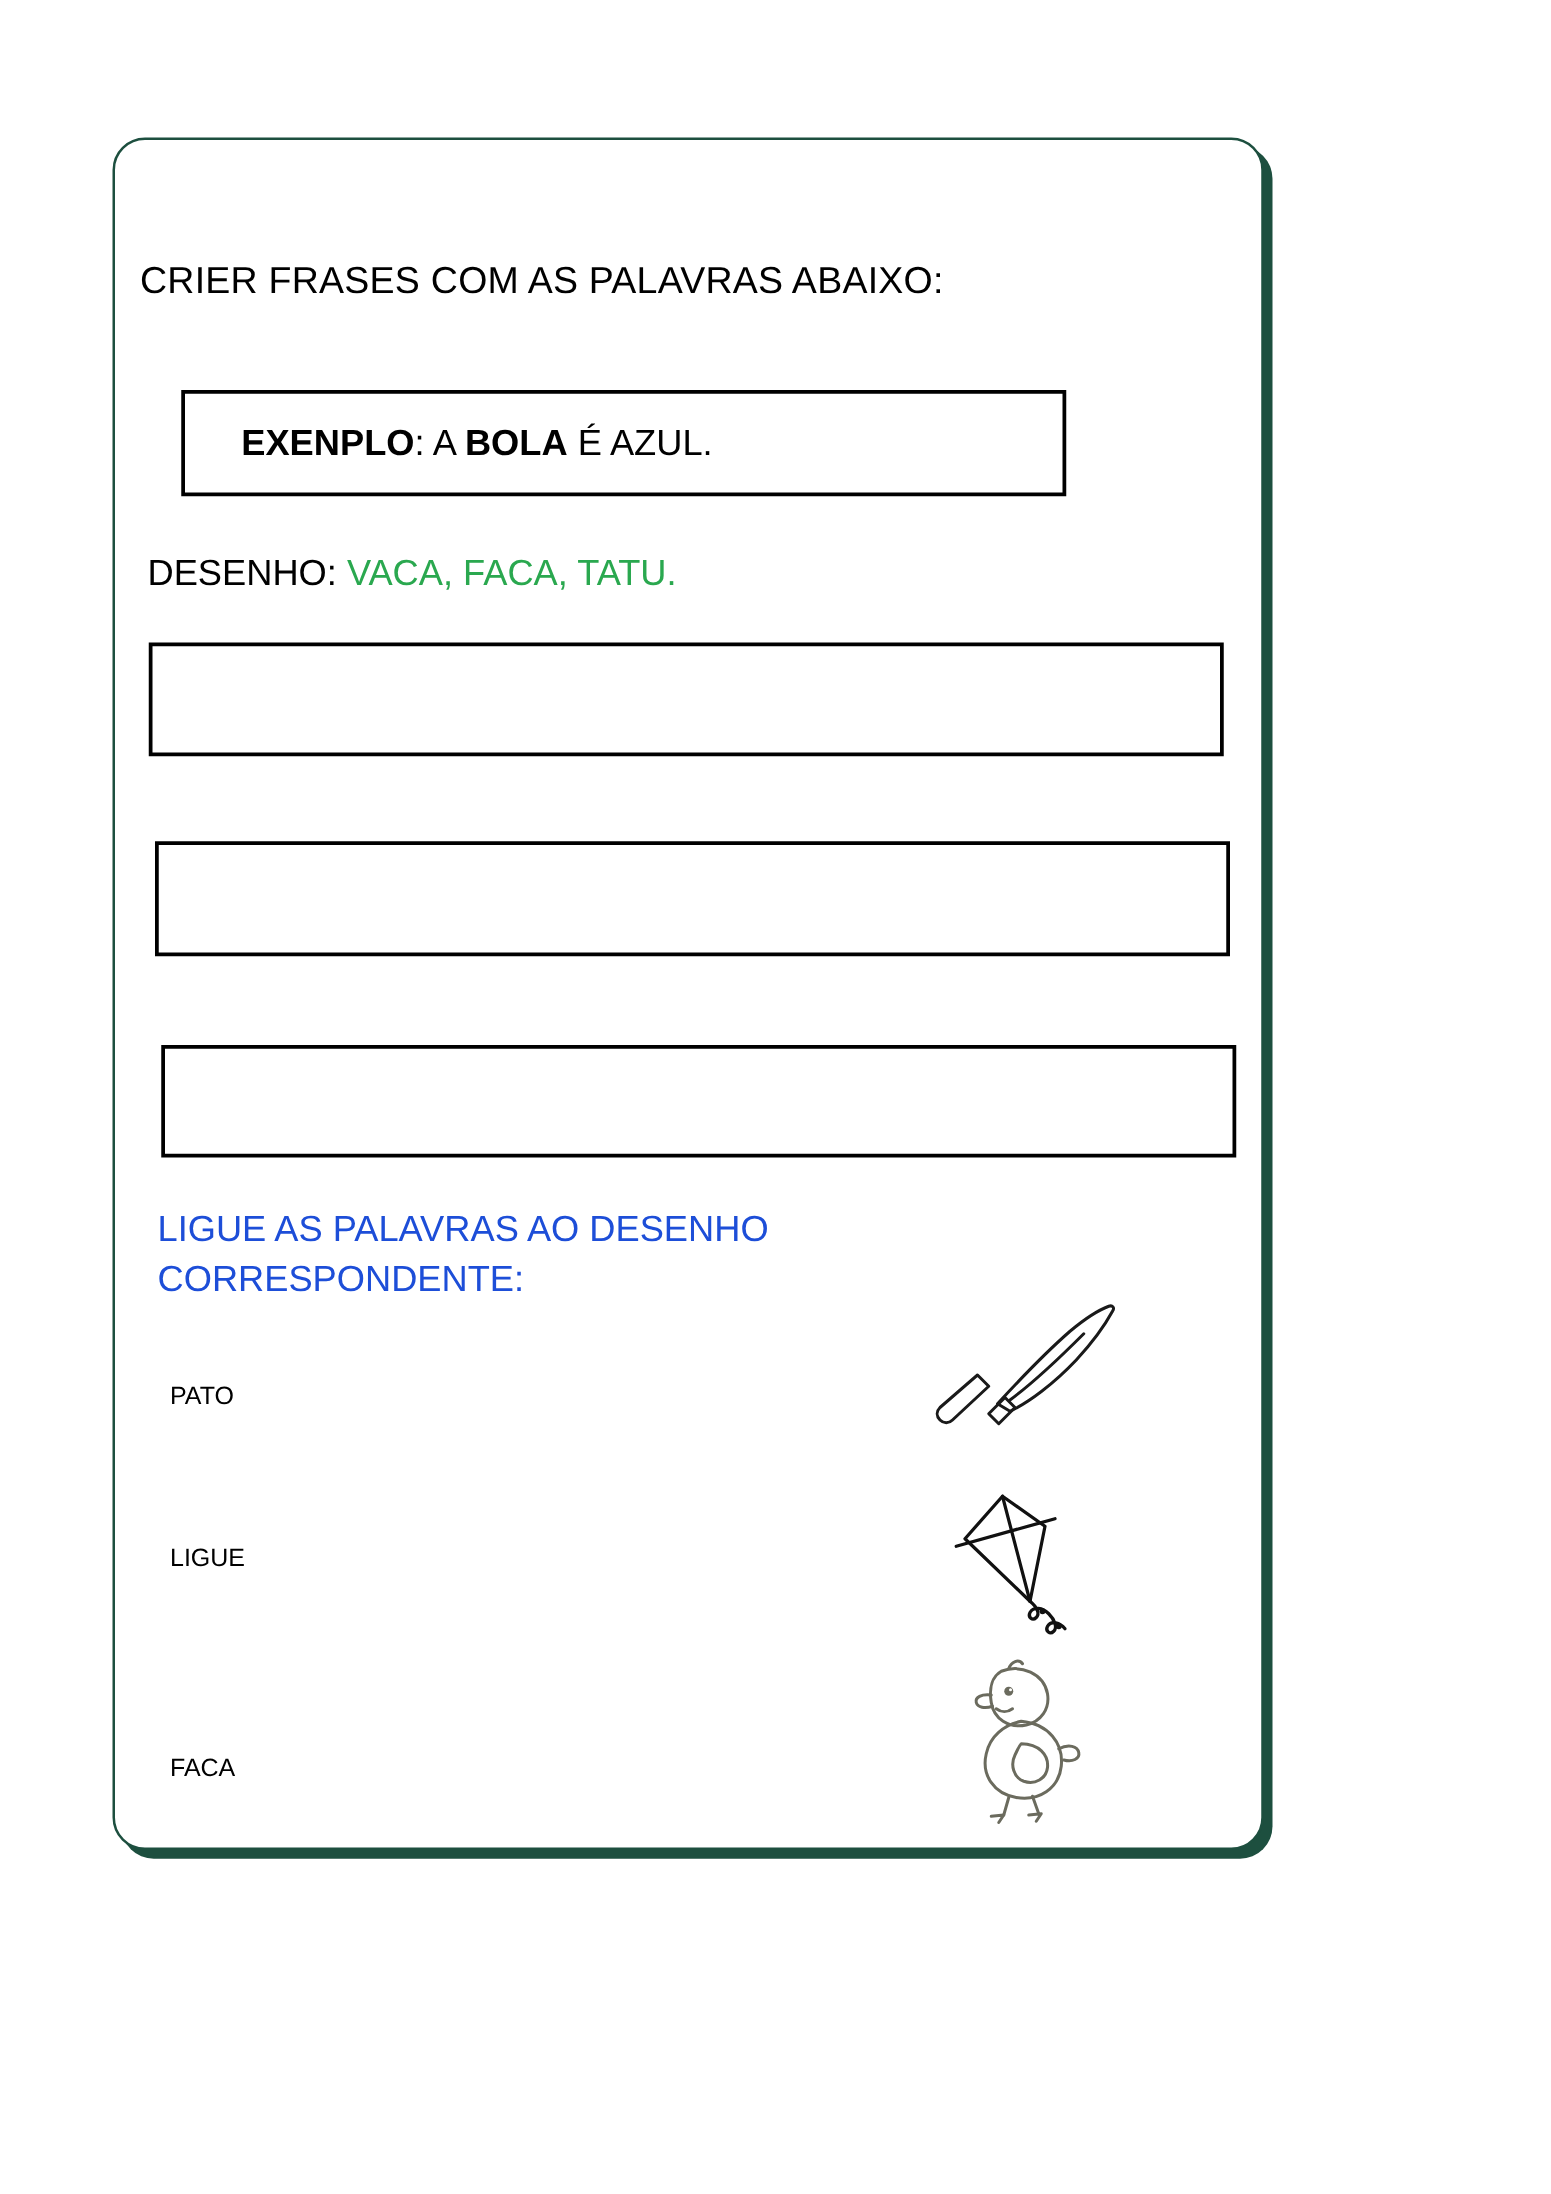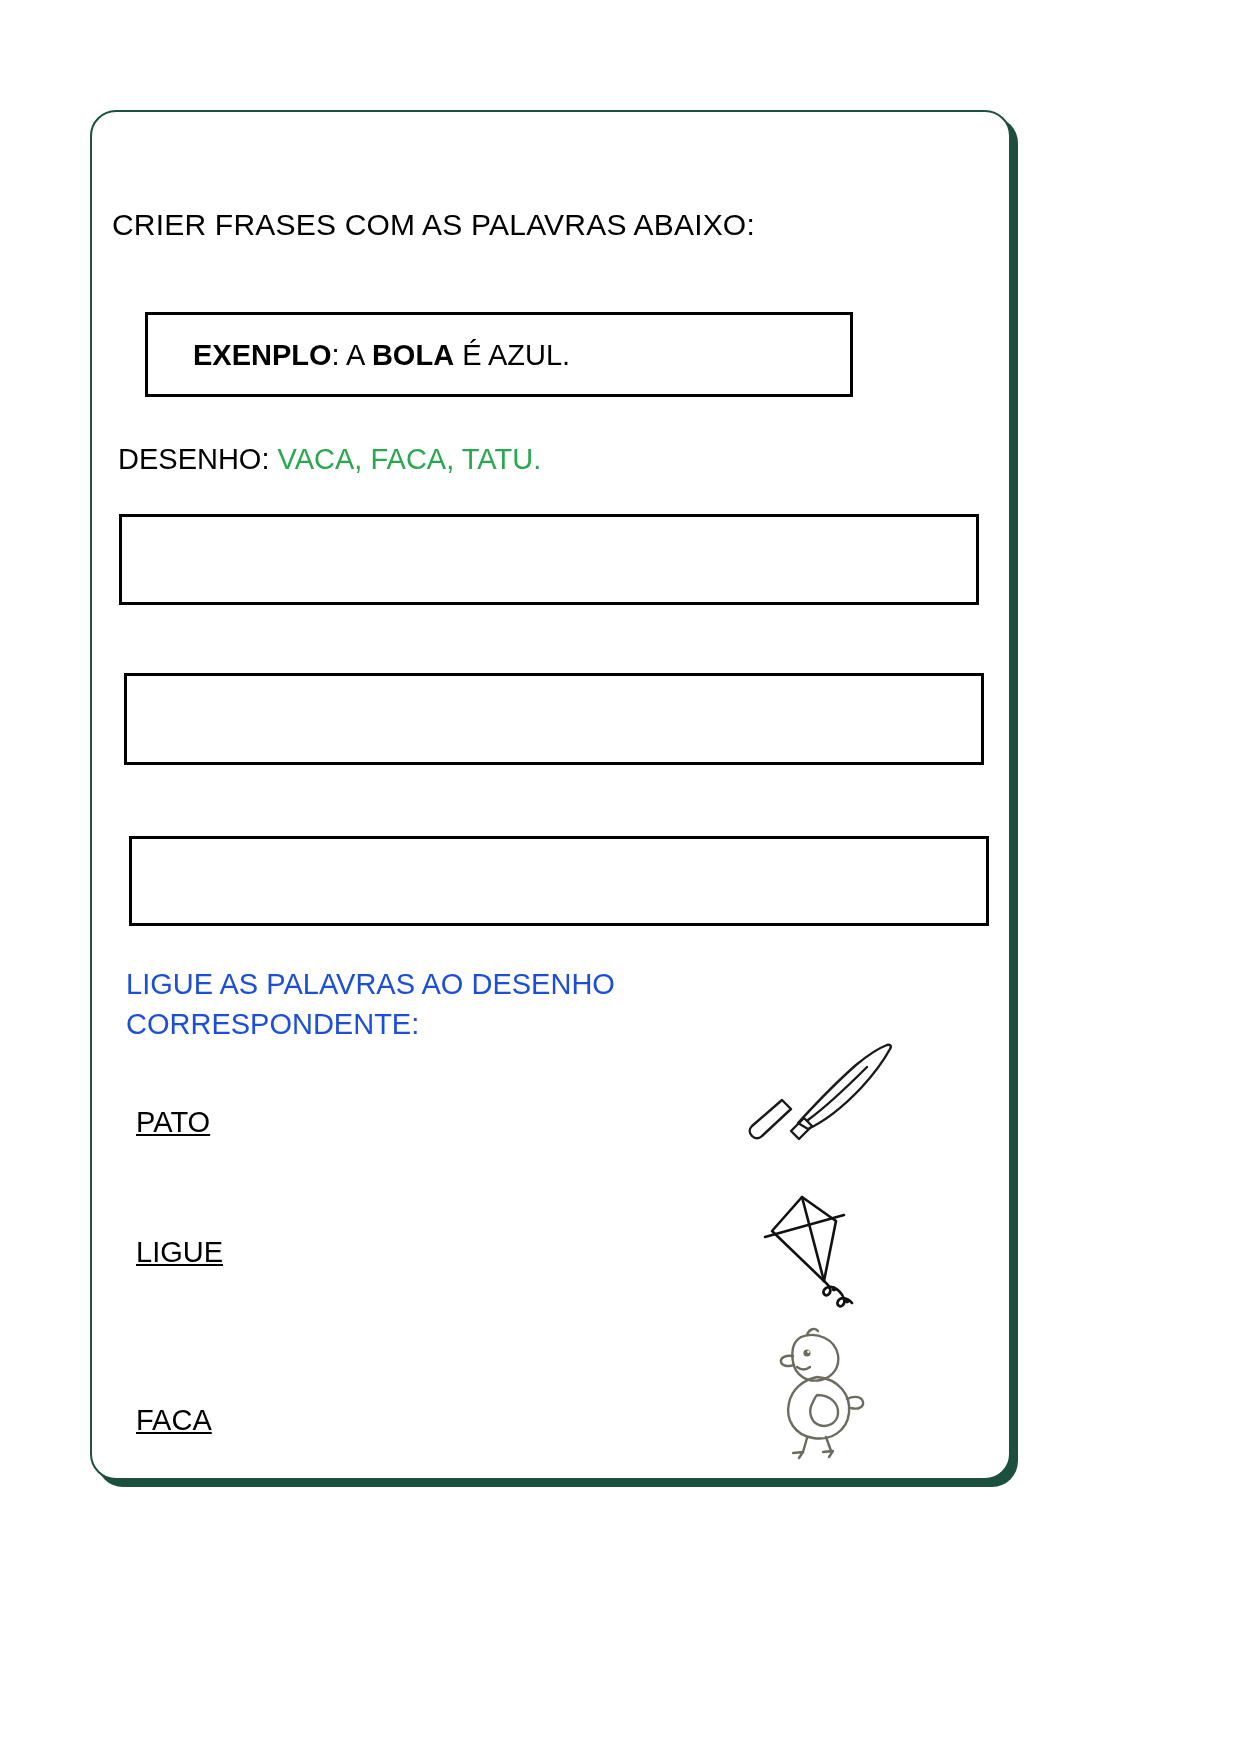--- a/index.html
+++ b/index.html
@@ -95,24 +95,23 @@
     font-size: 29px;
     color: #1d4ed8;
     line-height: 40px;
   }
   #ligue-instruction span { display: block; white-space: nowrap; }
 
   
   .match-word {
     position: absolute;
     left: 136px;
-    font-size: 29px;
-    color: #000000;
-    white-space: nowrap;
-    text-decoration: underline;
+    font-size: 20px;
+    color: #000000;
+    white-space: nowrap;
   }
   #match-word-0 { top: 1106px; }
   #match-word-1 { top: 1236px; }
   #match-word-2 { top: 1368px; margin-top: 36px; }
 
   .match-figure {
     position: absolute;
   }
   #match-figure-knife { left: 735px; top: 1030px; width: 165px; height: 120px; }
   #match-figure-kite  { left: 760px; top: 1185px; width: 125px; height: 125px; }

